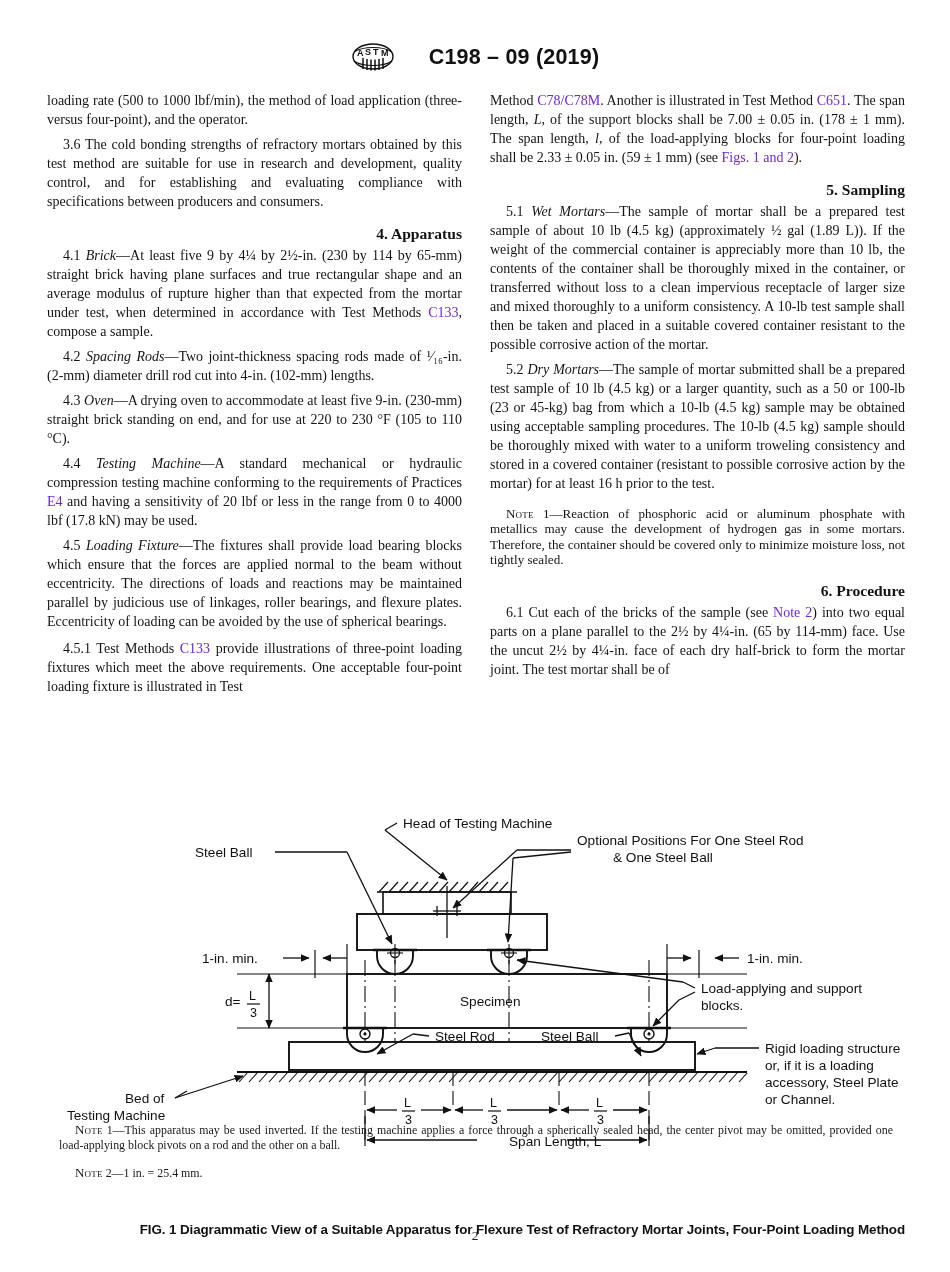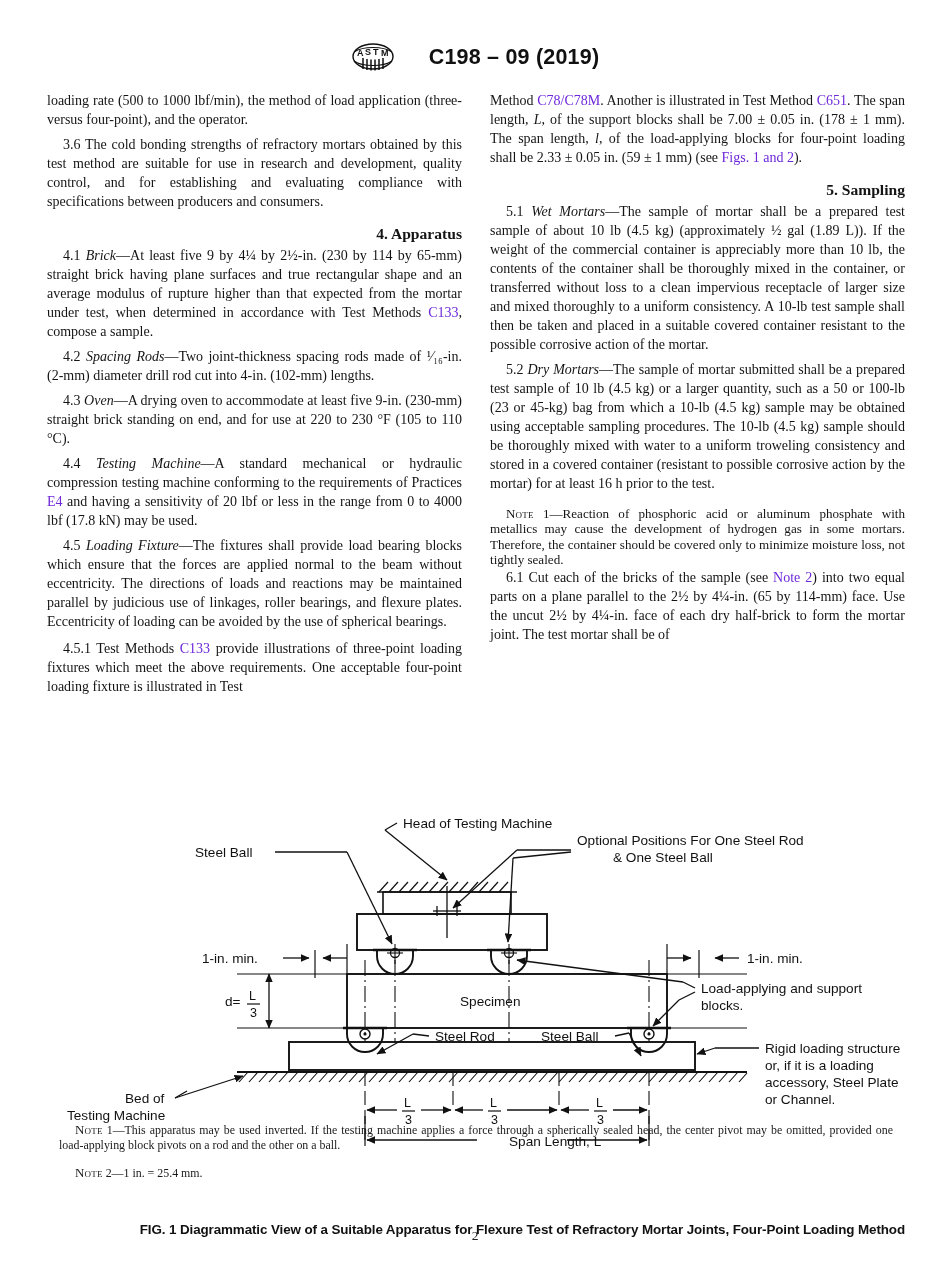--- a/index.html
+++ b/index.html
@@ -144,20 +144,21 @@
       <h3 class="sec">5. Sampling</h3>
 
       <p class="body indent"><span>5.1</span> <i class="it">Wet Mortars</i><span>—The sample of mortar shall be a prepared test sample of about 10 lb (4.5 kg) (approximately ½ gal (1.89 L)). If the weight of the commercial container is appreciably more than 10 lb, the contents of the container shall be thoroughly mixed in the container, or transferred without loss to a clean impervious receptacle of larger size and mixed thoroughly to a uniform consistency. A 10-lb test sample shall then be taken and placed in a suitable covered container resistant to the possible corrosive action of the mortar.</span></p>
 
       <div class="gap-s"></div>
       <p class="body indent"><span>5.2</span> <i class="it">Dry Mortars</i><span>—The sample of mortar submitted shall be a prepared test sample of 10 lb (4.5 kg) or a larger quantity, such as a 50 or 100-lb (23 or 45-kg) bag from which a 10-lb (4.5 kg) sample may be obtained using acceptable sampling procedures. The 10-lb (4.5 kg) sample should be thoroughly mixed with water to a uniform troweling consistency and stored in a covered container (resistant to possible corrosive action by the mortar) for at least 16 h prior to the test.</span></p>
 
       <div class="gap"></div>
       <p class="note first"><span class="noteword">Note</span><span> 1</span><span>—Reaction of phosphoric acid or aluminum phosphate with metallics may cause the development of hydrogen gas in some mortars. Therefore, the container should be covered only to minimize moisture loss, not tightly sealed.</span></p>
 
+      <h3 class="sec">6. Procedure</h3>
 
       <p class="body indent"><span>6.1 Cut each of the bricks of the sample (see </span><span class="ref">Note 2</span><span>) into two equal parts on a plane parallel to the 2½ by 4¼-in. (65 by 114-mm) face. Use the uncut 2½ by 4¼-in. face of each dry half-brick to form the mortar joint. The test mortar shall be of</span></p>
     </div>
   </div>
 
   <div class="figure">
     <svg width="858" height="345" viewBox="0 0 858 345">
       <defs>
         <marker id="ah" markerWidth="9" markerHeight="7" refX="8.5" refY="3.5" orient="auto">
           <polygon points="0,0 9,3.5 0,7" fill="#111"></polygon>

